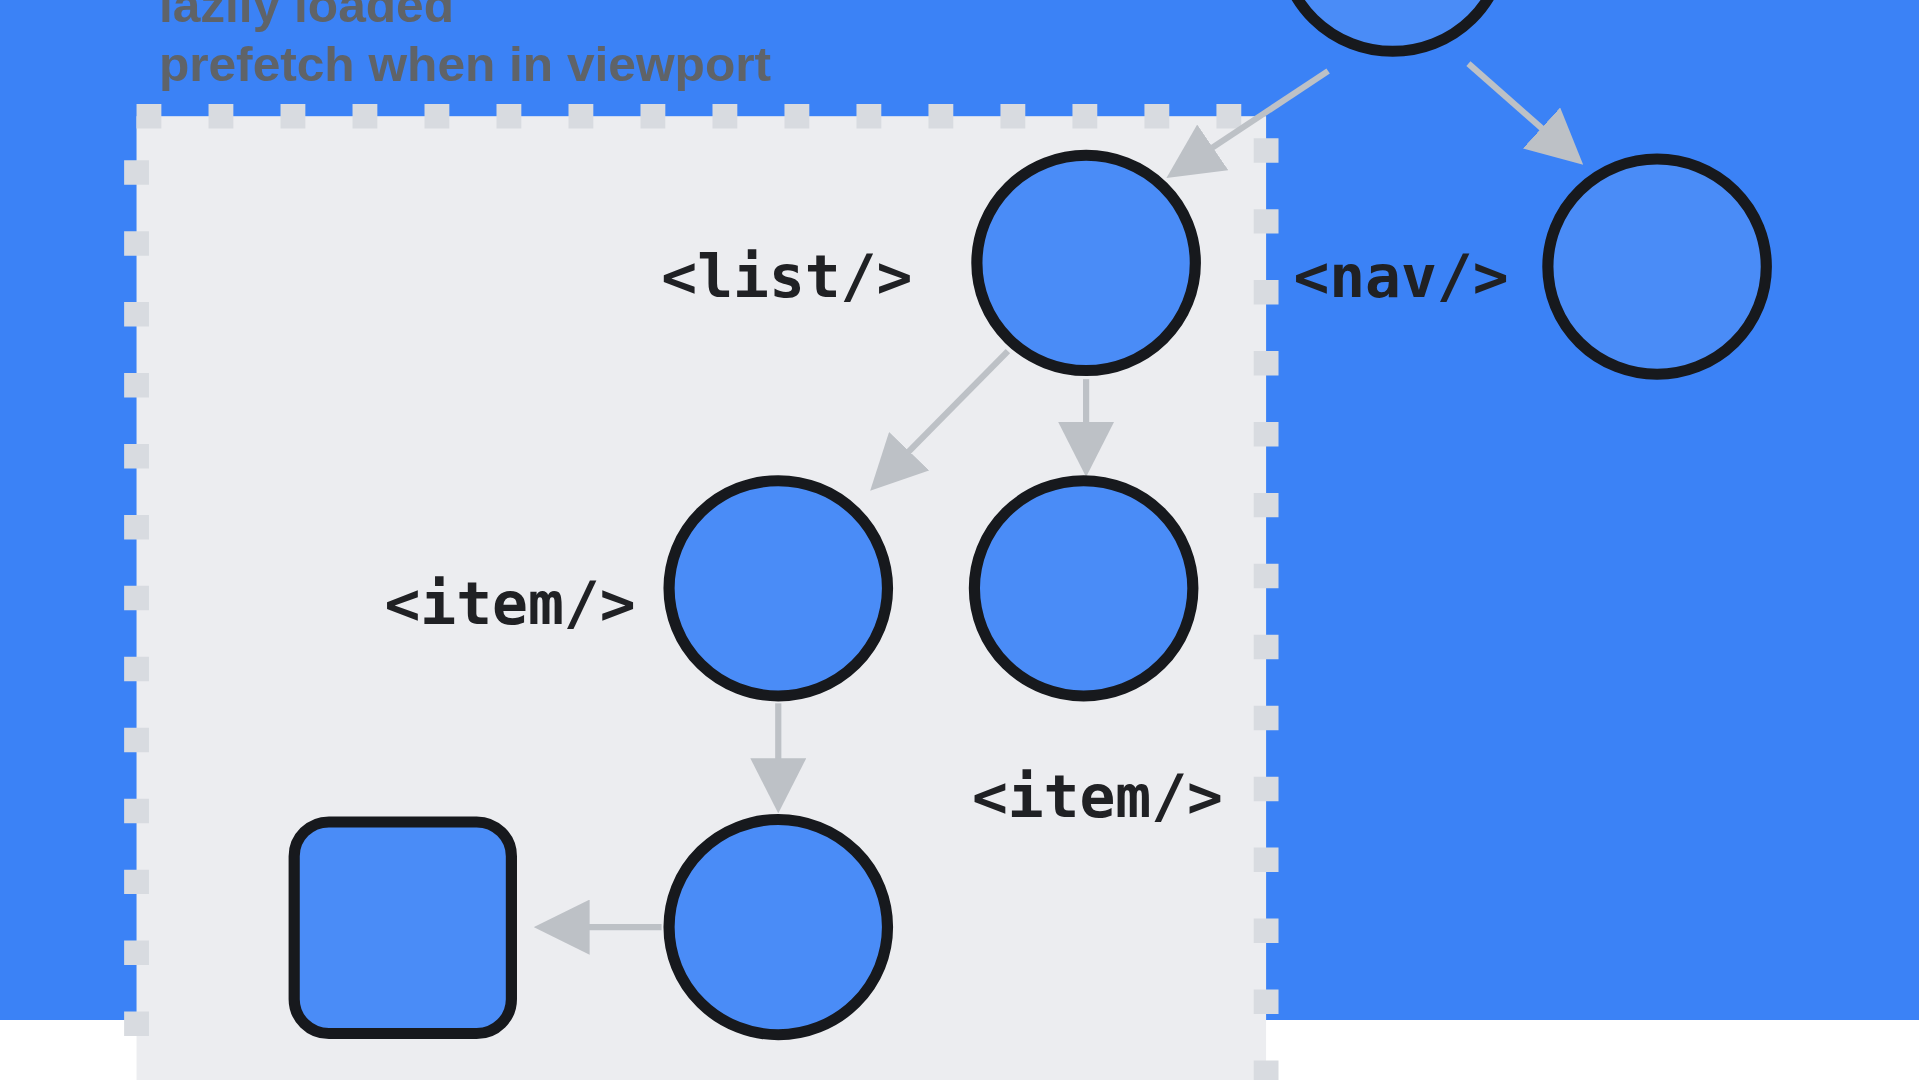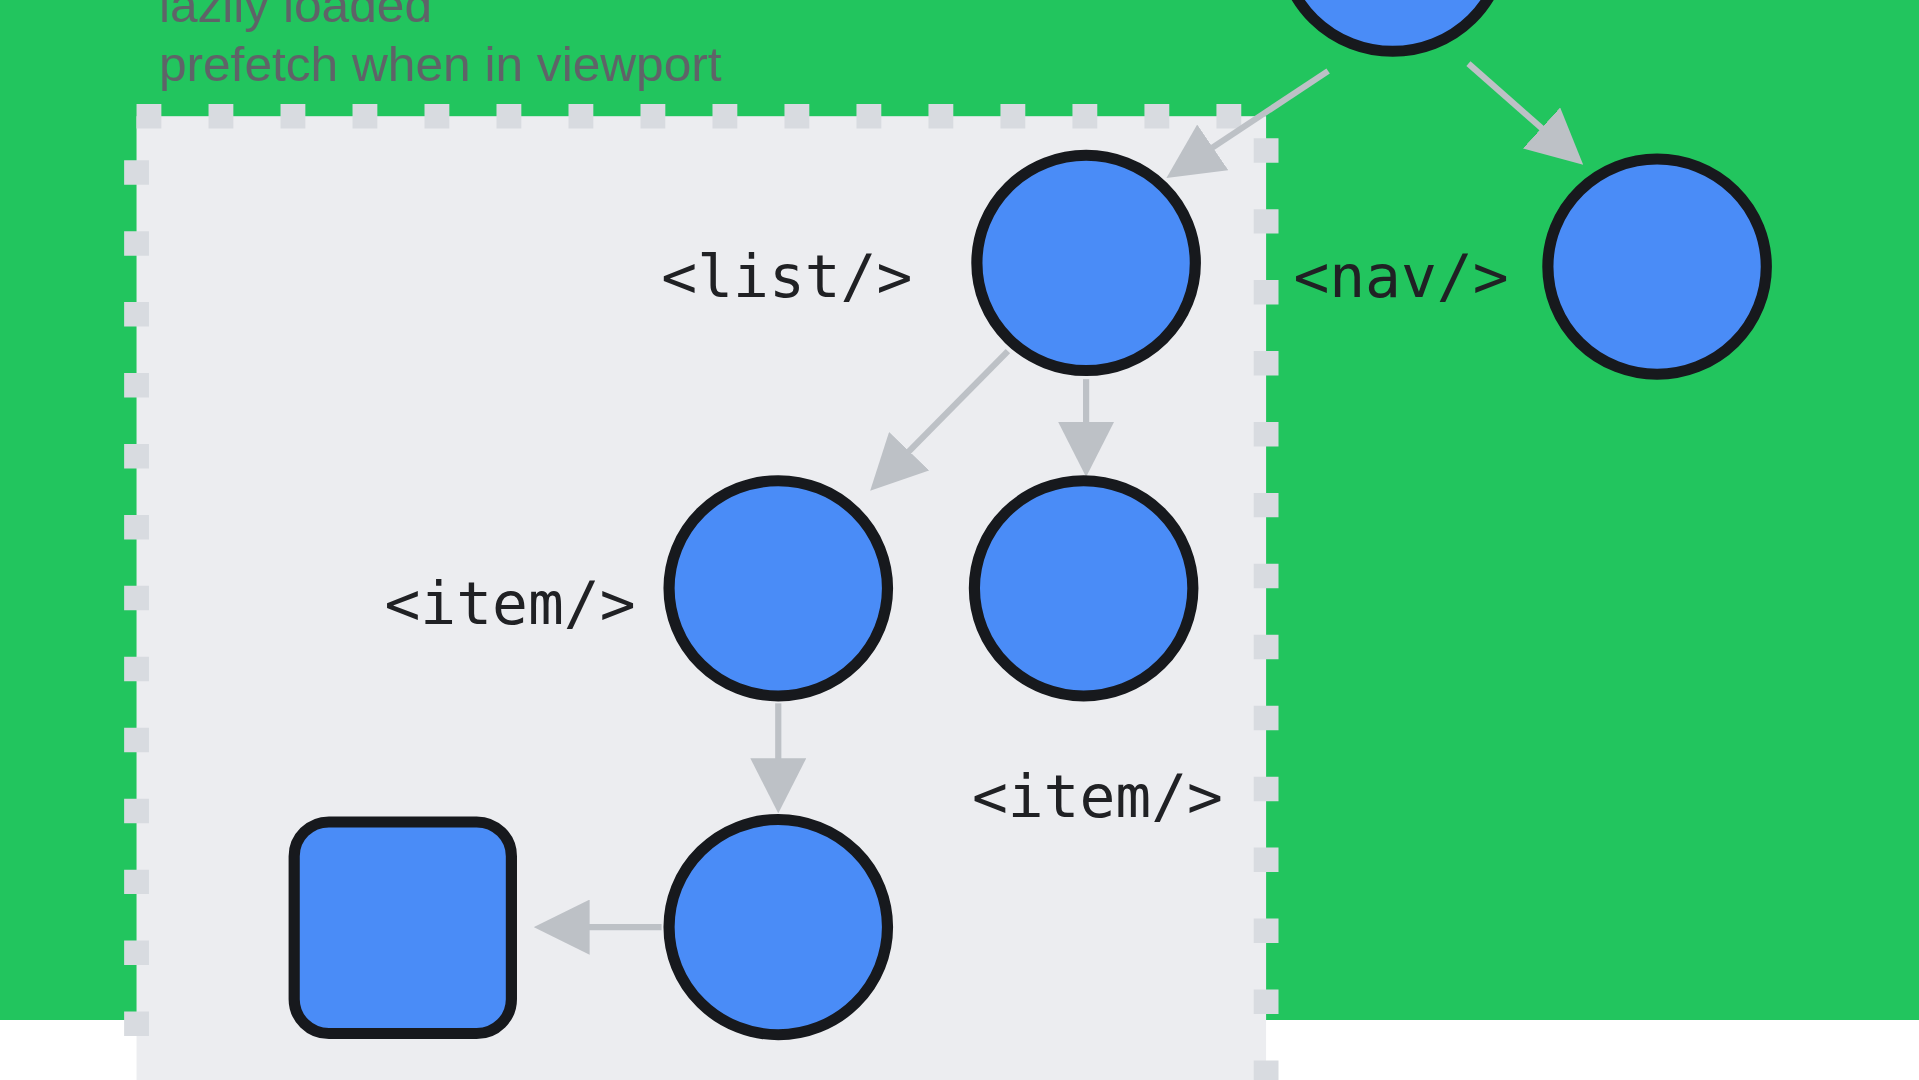--- a/index.html
+++ b/index.html
@@ -7,21 +7,22 @@
     padding: 0;
     width: 1919px;
     height: 1080px;
     overflow: hidden;
     background: #ffffff;
   }
   .stage {
     position: relative;
     width: 1919px;
     height: 1020px;
-    background: #22c55e;
+    background: #3b82f6;
+    font-weight: bold;
   }
   svg.canvas {
     position: absolute;
     left: 0;
     top: 0;
     width: 1919px;
     height: 1080px;
     display: block;
   }
   .node {

